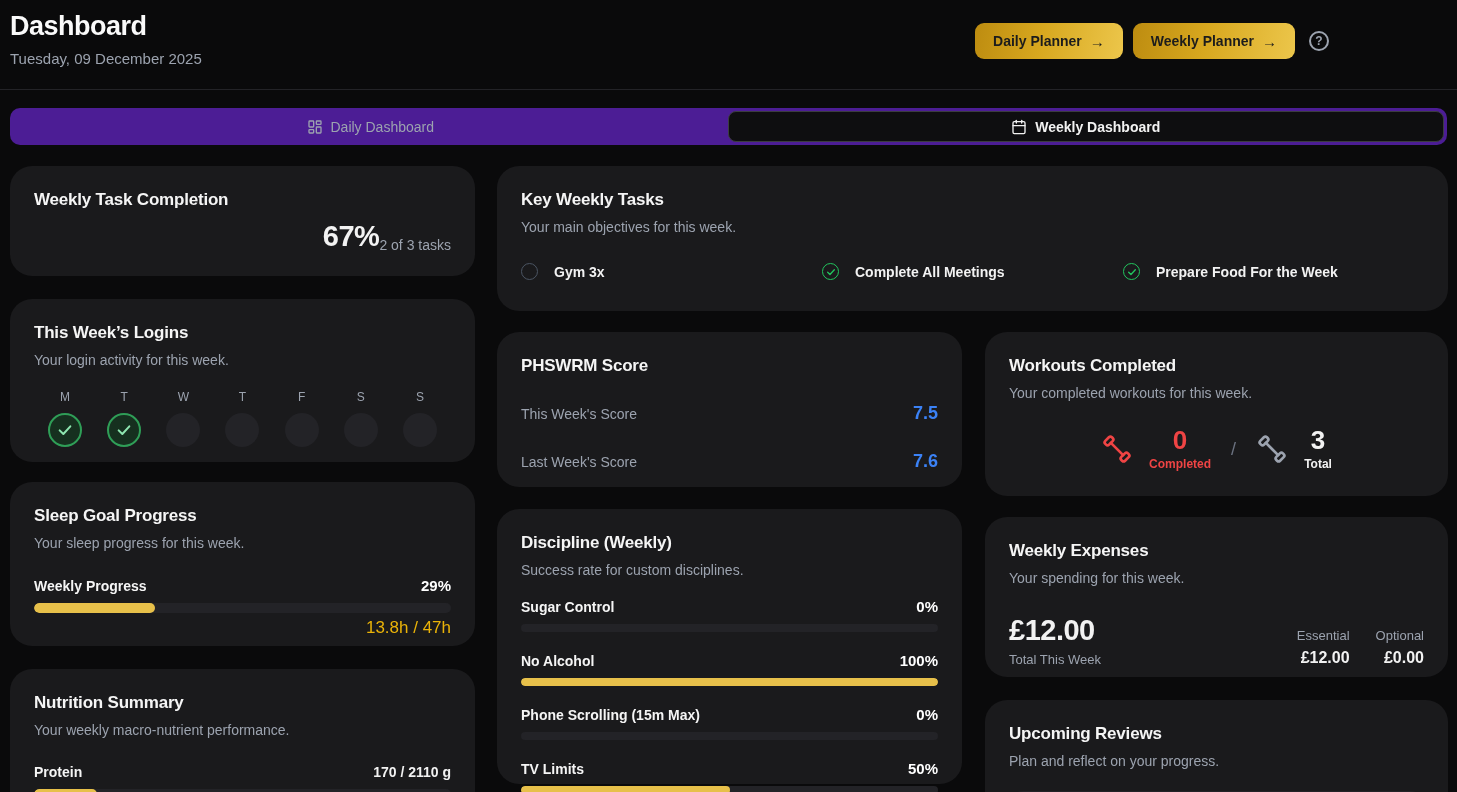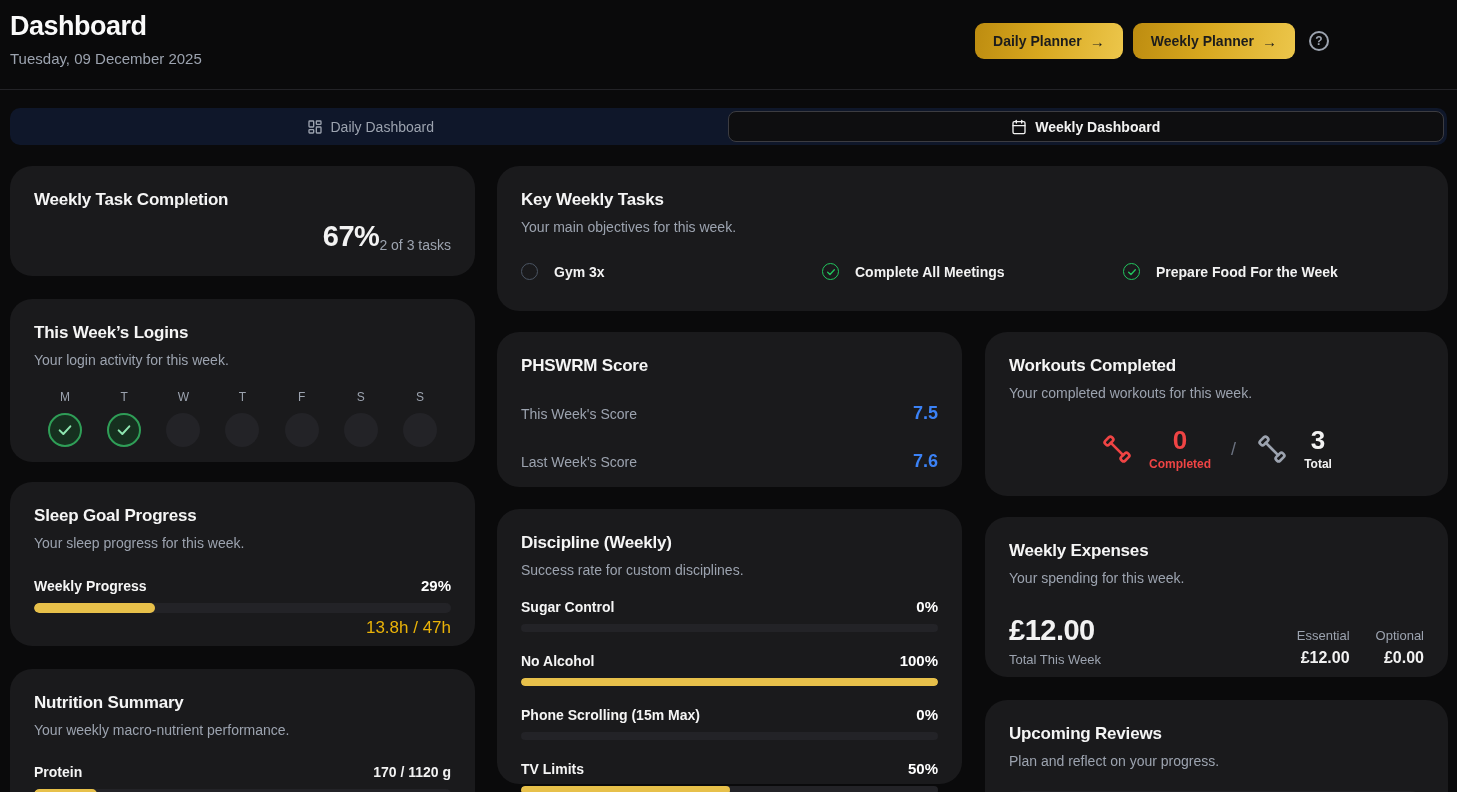--- a/index.html
+++ b/index.html
@@ -14,21 +14,21 @@
   .gold-btn { display:inline-flex; align-items:center; gap:8px; height:36px; padding:0 18px;
     border:none; border-radius:9px; cursor:pointer;
     background:linear-gradient(100deg,#bd8c10 0%,#d8a81f 45%,#ecc64b 100%);
     color:#1c1c1c; font-size:14px; font-weight:bold; font-family:inherit; }
   .gold-btn .arrow { font-size:15px; font-weight:bold; }
   .help-circle { width:20px; height:20px; margin-left:4px; border:2px solid #9ca3af; border-radius:50%;
     color:#9ca3af; font-size:12px; font-weight:bold; display:flex; align-items:center; justify-content:center; cursor:pointer; }
   .header-divider { position:absolute; left:0; top:80px; width:1457px; height:1px; background:#232327; }
 
   
-  .tabbar { position:absolute; left:10px; top:99px; width:1437px; height:37px; background:#0f172a;
+  .tabbar { position:absolute; left:10px; top:99px; width:1437px; height:37px; background:#4c1d95;
     border-radius:10px; display:flex; padding:3px; }
   .tab { flex:1; display:flex; align-items:center; justify-content:center; gap:8px;
     font-size:14px; border-radius:8px; cursor:pointer; }
   .tab.inactive { color:#9ca3af; }
   .tab.active { background:#0e0e10; border:1px solid #3c3c41; color:#f2f2f2; font-weight:bold; }
   .tab svg { width:16px; height:16px; }
 
   
   .card { position:absolute; background:#1a1a1c; border-radius:22px; padding:24px; }
   .card-title { font-size:17px; font-weight:bold; letter-spacing:-0.2px; color:#f5f5f5; }
@@ -361,21 +361,21 @@
       </div>
     </div>
   </div>
 
   <div class="card c-nutrition">
     <div class="card-title">Nutrition Summary</div>
     <div class="card-sub">Your weekly macro-nutrient performance.</div>
     <div class="nut-block">
       <div class="bar-head">
         <span class="bar-label">Protein</span>
-        <span class="nut-value">170 / 1120 g</span>
+        <span class="nut-value">170 / 2110 g</span>
       </div>
       <div class="bar-track">
         <div class="bar-fill" style="width: 15%;"></div>
       </div>
     </div>
   </div>
 
   <div class="card c-reviews">
     <div class="card-title">Upcoming Reviews</div>
     <div class="card-sub">Plan and reflect on your progress.</div>

